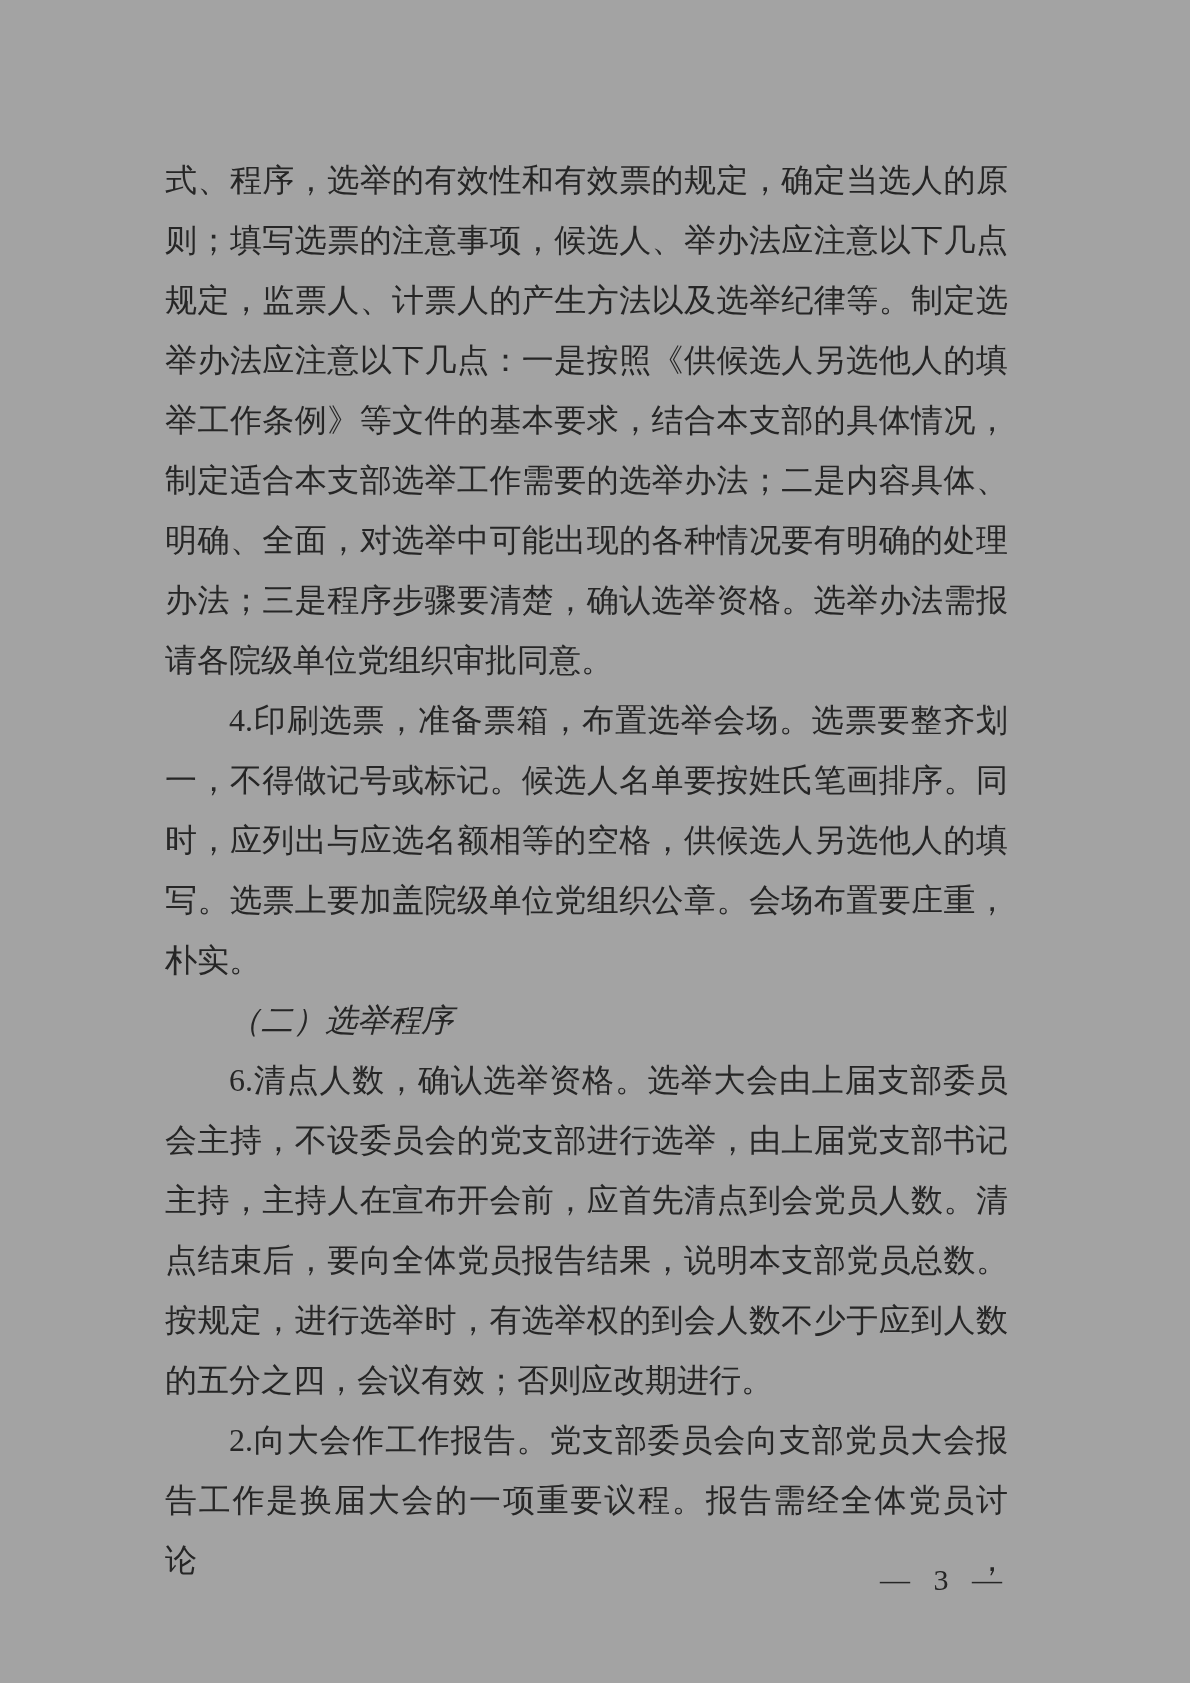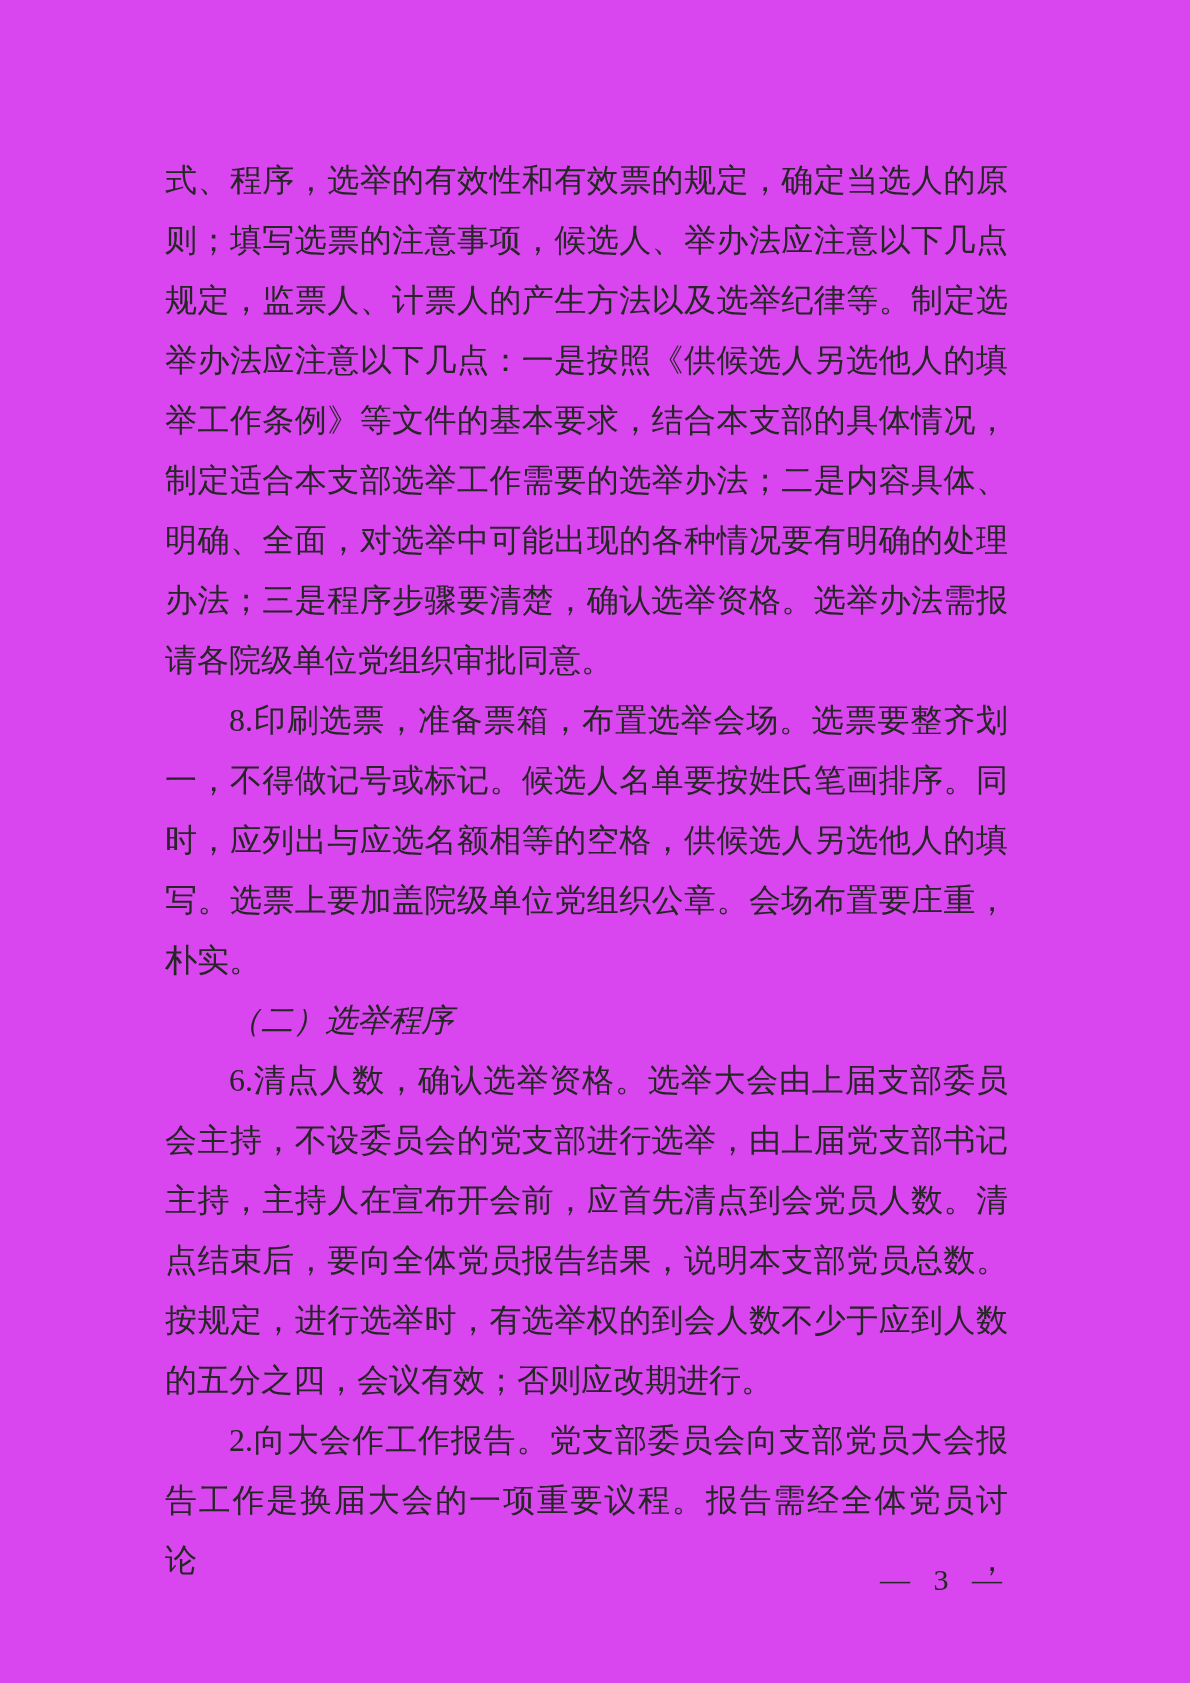--- a/index.html
+++ b/index.html
@@ -4,21 +4,21 @@
 <style>
   html, body {
     margin: 0;
     padding: 0;
     background: #ffffff;
   }
   .page {
     position: relative;
     width: 1190px;
     height: 1683px;
-    background: #d946ef;
+    background: #a3a3a3;
     overflow: hidden;
     font-family: "Liberation Serif", "DejaVu Serif", serif;
     color: #262626;
   }
   .text-block {
     position: absolute;
     left: 165px;
     top: 150px;
     width: 843px;
   }
@@ -58,21 +58,21 @@
   <main class="text-block" id="text-block">
       <div class="line just">式、程序，选举的有效性和有效票的规定，确定当选人的原</div>
       <div class="line just">则；填写选票的注意事项，候选人、举办法应注意以下几点</div>
       <div class="line just">规定，监票人、计票人的产生方法以及选举纪律等。制定选</div>
       <div class="line just">举办法应注意以下几点：一是按照《供候选人另选他人的填</div>
       <div class="line just">举工作条例》等文件的基本要求，结合本支部的具体情况，</div>
       <div class="line just">制定适合本支部选举工作需要的选举办法；二是内容具体、</div>
       <div class="line just">明确、全面，对选举中可能出现的各种情况要有明确的处理</div>
       <div class="line just">办法；三是程序步骤要清楚，确认选举资格。选举办法需报</div>
       <div class="line">请各院级单位党组织审批同意。</div>
-      <div class="line just indent">8.印刷选票，准备票箱，布置选举会场。选票要整齐划</div>
+      <div class="line just indent">4.印刷选票，准备票箱，布置选举会场。选票要整齐划</div>
       <div class="line just">一，不得做记号或标记。候选人名单要按姓氏笔画排序。同</div>
       <div class="line just">时，应列出与应选名额相等的空格，供候选人另选他人的填</div>
       <div class="line just">写。选票上要加盖院级单位党组织公章。会场布置要庄重，</div>
       <div class="line">朴实。</div>
       <div class="line indent heading">（二）选举程序</div>
       <div class="line just indent">6.清点人数，确认选举资格。选举大会由上届支部委员</div>
       <div class="line just">会主持，不设委员会的党支部进行选举，由上届党支部书记</div>
       <div class="line just">主持，主持人在宣布开会前，应首先清点到会党员人数。清</div>
       <div class="line just">点结束后，要向全体党员报告结果，说明本支部党员总数。</div>
       <div class="line just">按规定，进行选举时，有选举权的到会人数不少于应到人数</div>

